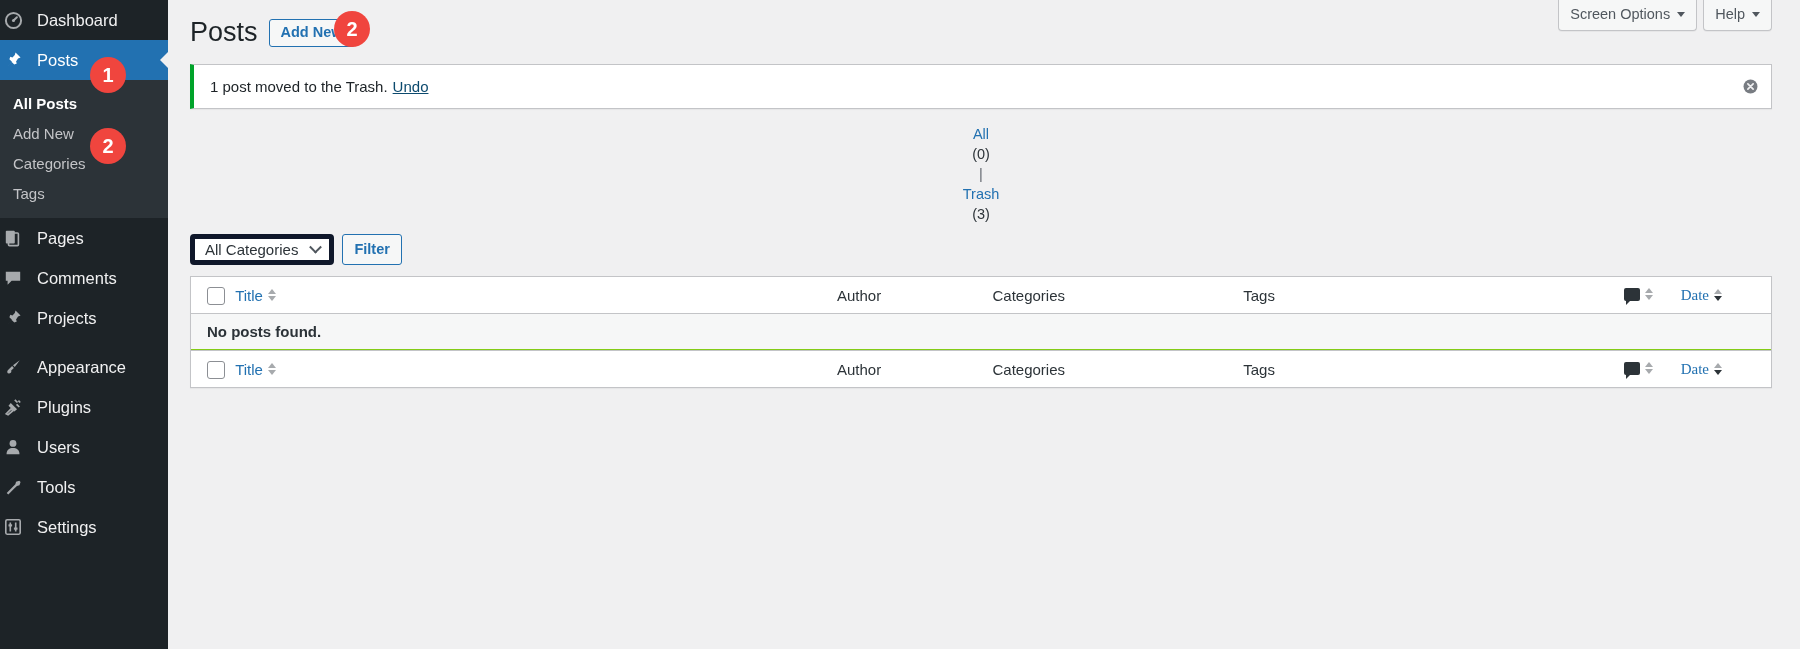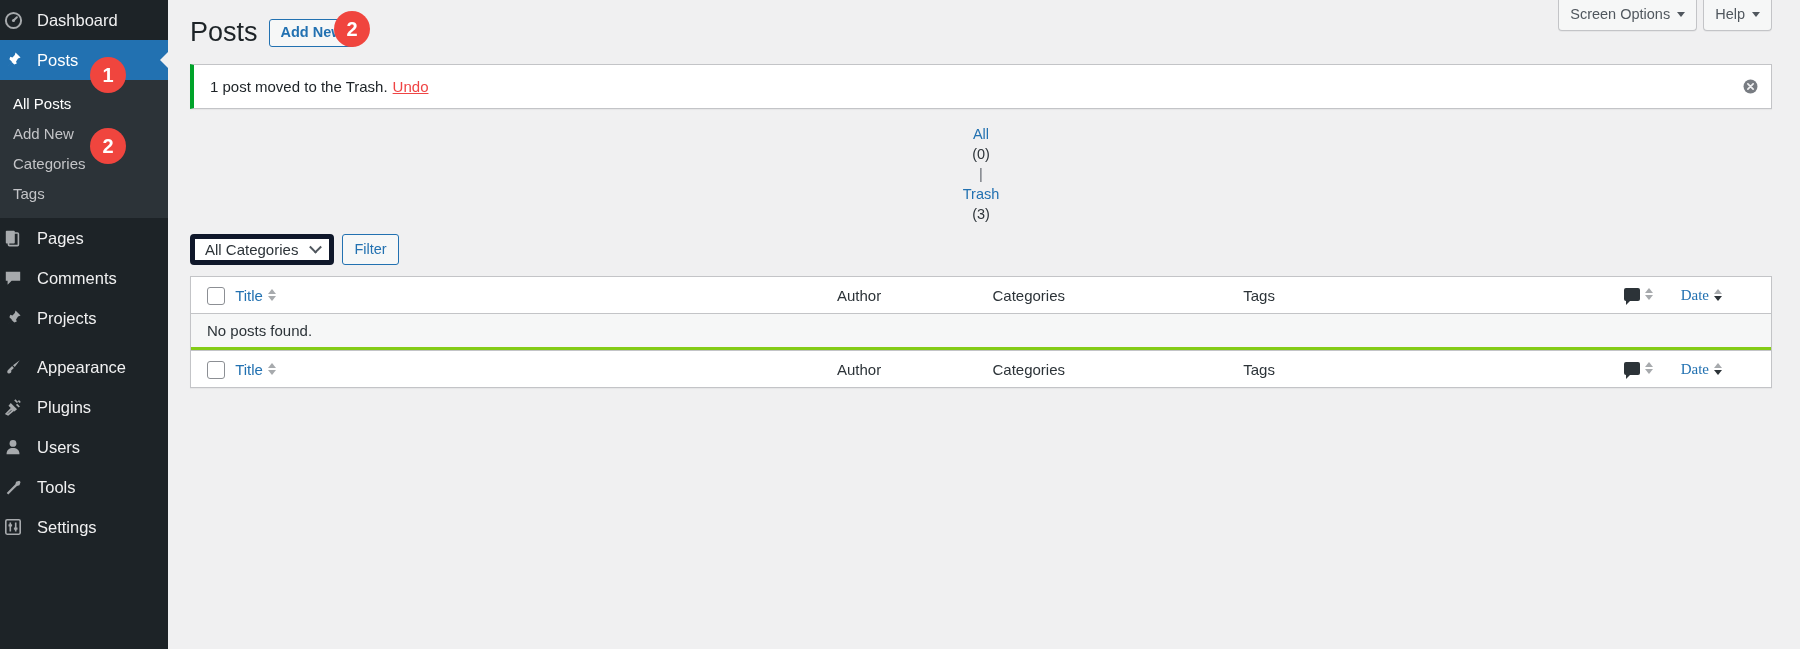--- a/index.html
+++ b/index.html
@@ -65,21 +65,21 @@
     padding: 8px 0 10px 0;
   }
   .submenu-item {
     font-size: 15px;
     color: #c3c4c7;
     padding: 6.5px 0 6.5px 13px;
     cursor: pointer;
     white-space: nowrap;
     position: relative;
   }
-  .submenu-item.active { color: #fff; font-weight: normal; }
+  .submenu-item.active { color: #fff; font-weight: bold; }
 
   .menu-sep { height: 9px; background: #1d2327; }
 
   
   .badge {
     position: absolute;
     width: 36px; height: 36px;
     border-radius: 50%;
     background: #f0453e;
     color: #fff;
@@ -177,21 +177,21 @@
     border-radius: 0;
     margin-top: 12px;
     padding: 12px 12px 12px 16px;
     font-size: 15px;
     color: #1d2327;
     box-shadow: 0 1px 1px rgba(0,0,0,.04);
     height: 45px;
     display: flex;
     align-items: center;
   }
-  .notice a { color: #ef4444; text-decoration: underline; cursor: pointer; }
+  .notice a { color: #0c4a6e; text-decoration: underline; cursor: pointer; }
   .notice-dismiss {
     position: absolute;
     right: 11px;
     top: 50%;
     transform: translateY(-50%);
     width: 20px; height: 20px;
     cursor: pointer;
     display: flex; align-items: center; justify-content: center;
   }
 
@@ -246,20 +246,21 @@
     align-items: center;
     justify-content: center;
     border: 1px solid #2271b1;
     color: #2271b1;
     background: #f6f7f7;
     border-radius: 3px;
     font-size: 14.5px;
     height: 31px;
     padding: 0 11px;
     cursor: pointer;
+    font-weight: bold;
   }
 
   
   .wp-table {
     margin-top: 11px;
     width: 100%;
     border-collapse: separate;
     border-spacing: 0;
     background: #fff;
     border: 1px solid #c3c4c7;
@@ -344,21 +345,22 @@
     border-left: 5px solid #2c3338;
     border-bottom: 5px solid transparent;
   }
 
   .no-items td {
     background: #f6f7f7;
     height: 36px;
     color: #2c3338;
     padding-left: 16px;
     font-size: 15px;
-    border-bottom: 3px solid #84cc16;
+    border-bottom: 1px solid #84cc16;
+    font-weight: bold;
   }
 </style>
 </head>
 <body>
 
 <div class="app">
 
   <div class="sidebar">
 
     <div class="menu-item">

